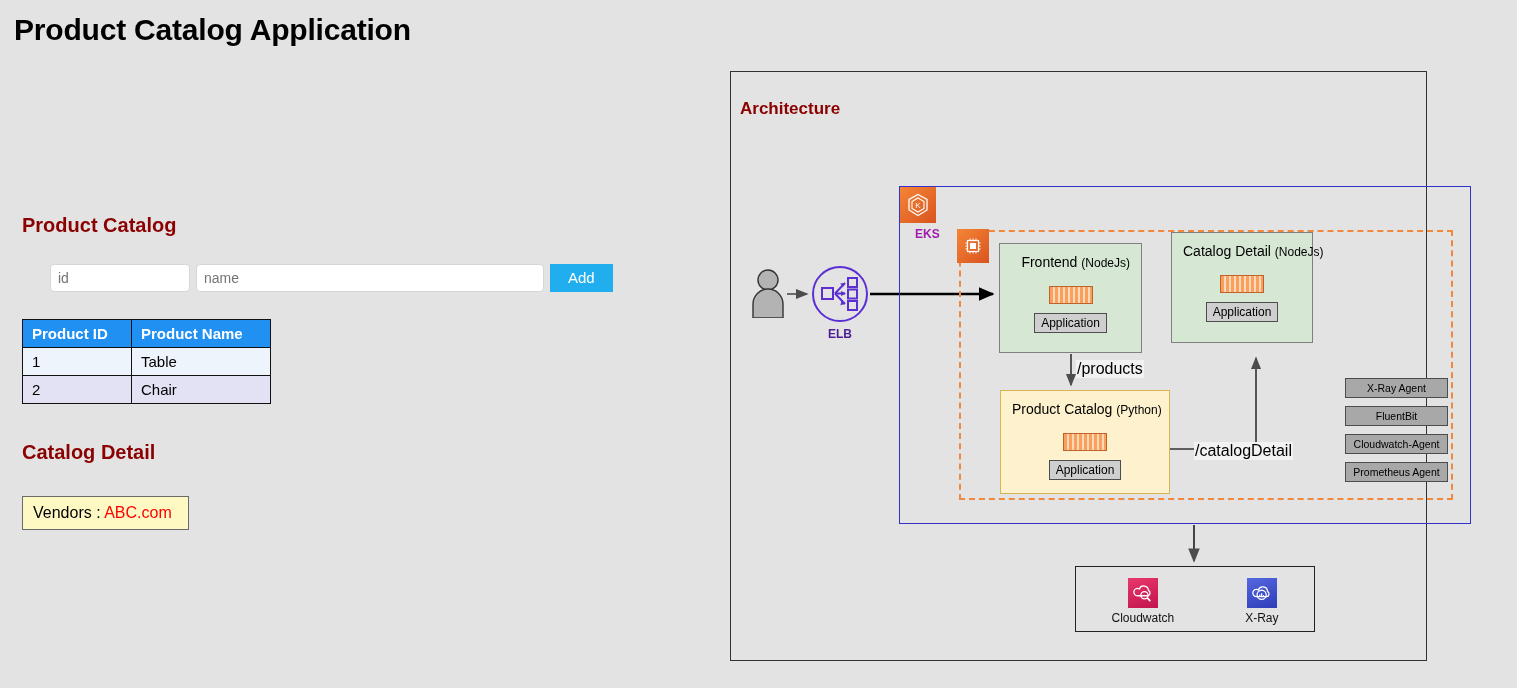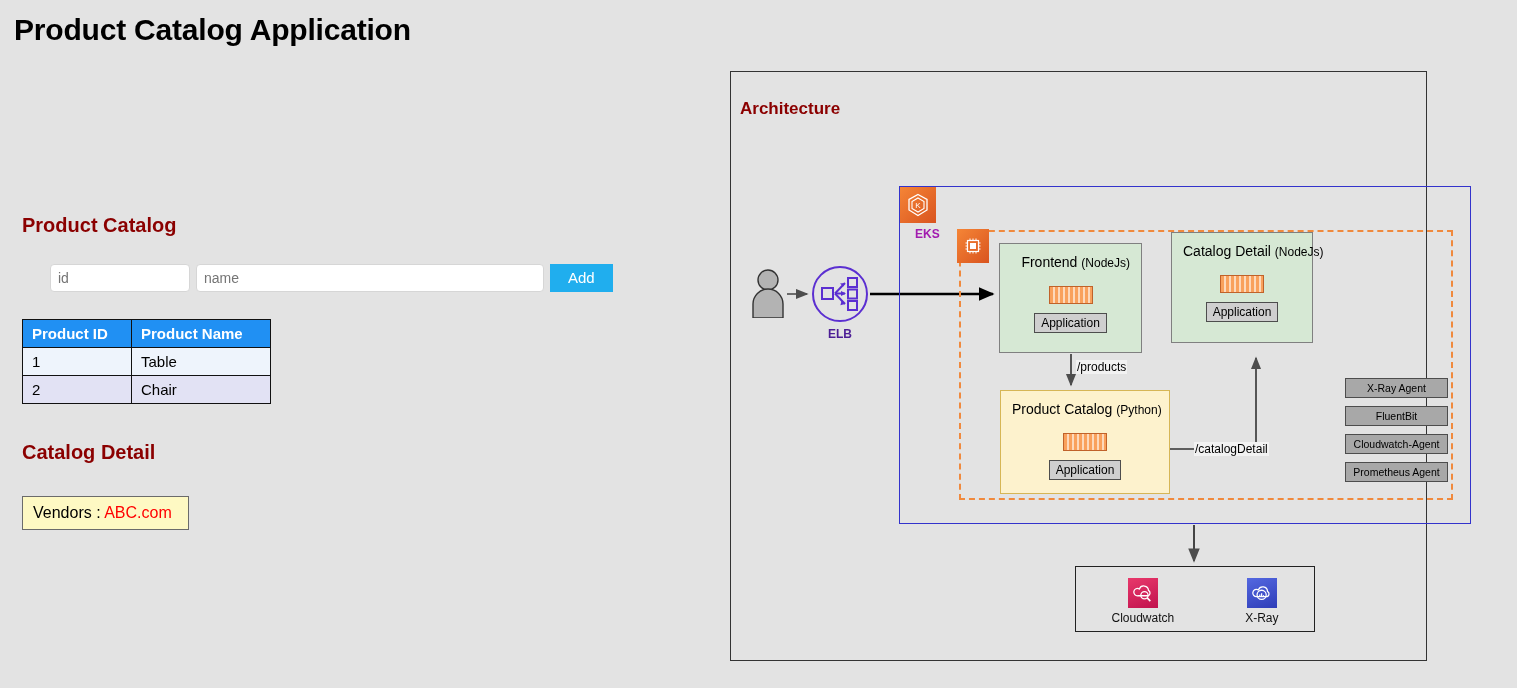--- a/index.html
+++ b/index.html
@@ -335,21 +335,21 @@
     align-items: center;
     justify-content: center;
   }
   .mon-icon.cloudwatch { background: linear-gradient(160deg, #e8386b 0%, #c1134e 100%); }
   .mon-icon.xray       { background: linear-gradient(160deg, #5468e0 0%, #2e3db8 100%); }
   .mon-label { font-size: 12px; color: #111; }
 
   
   .edge-label {
     position: absolute;
-    font-size: 12px;
+    font-size: 16px;
     color: #000;
     background: #f2f2f2;
     padding: 0 1px;
     white-space: nowrap;
   }
   #label-products       { left: 345px; top: 288px; }
   #label-catalogdetail  { left: 463px; top: 370px; }
 </style>
 </head>
 <body>

